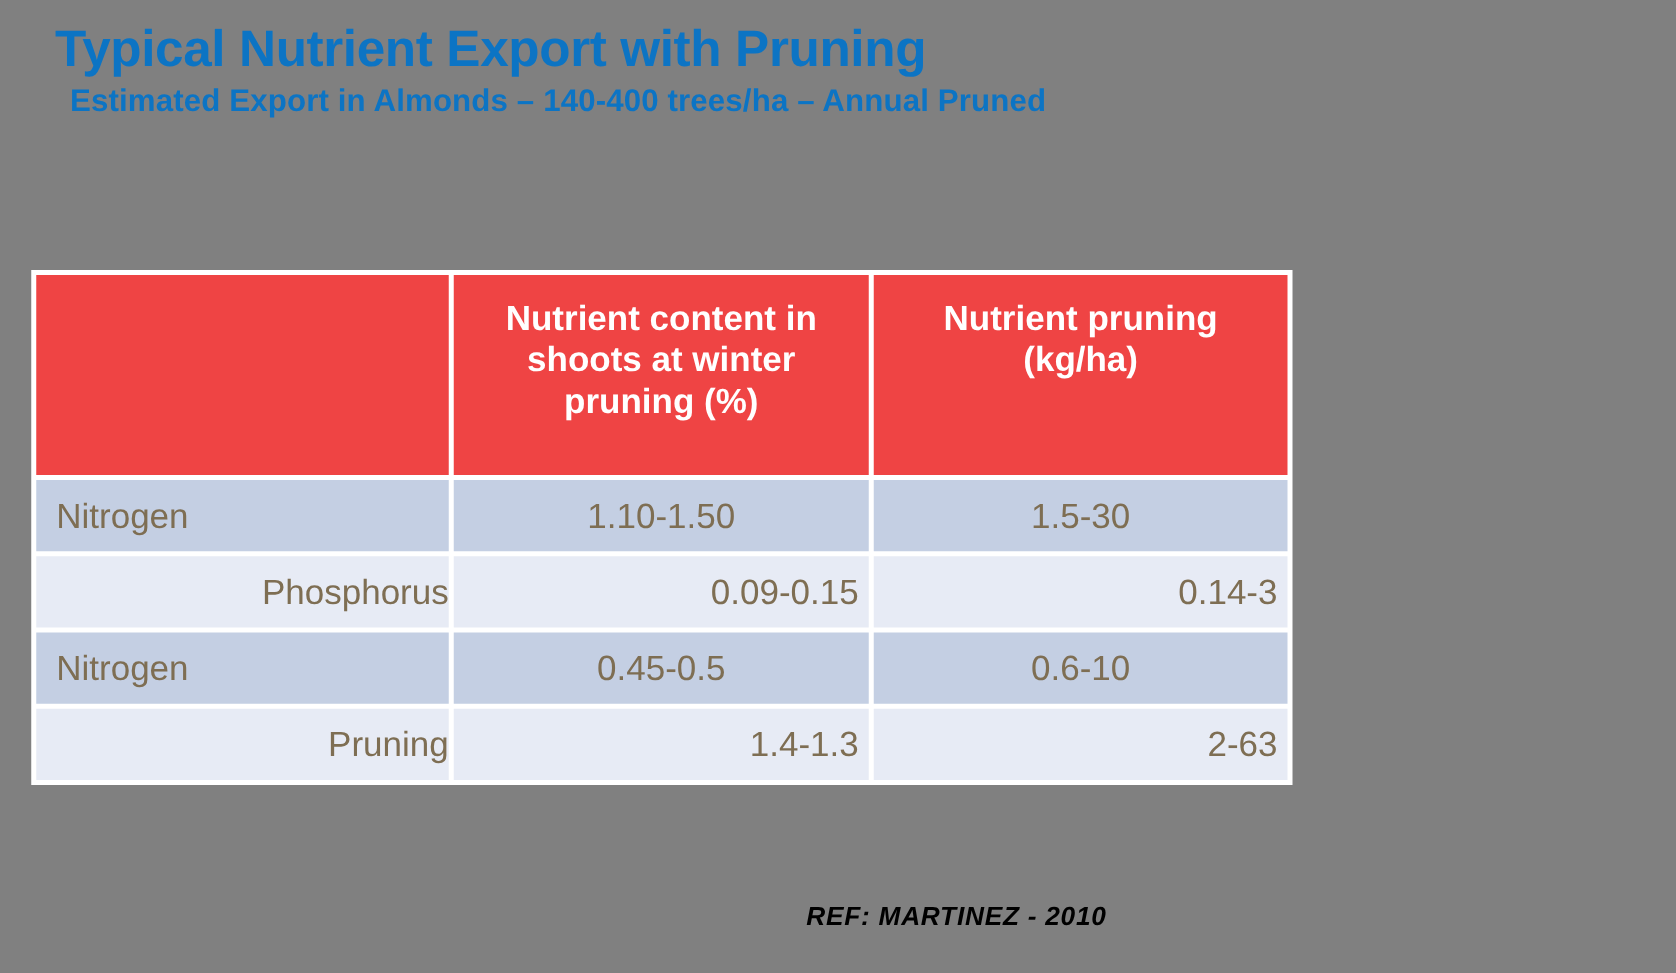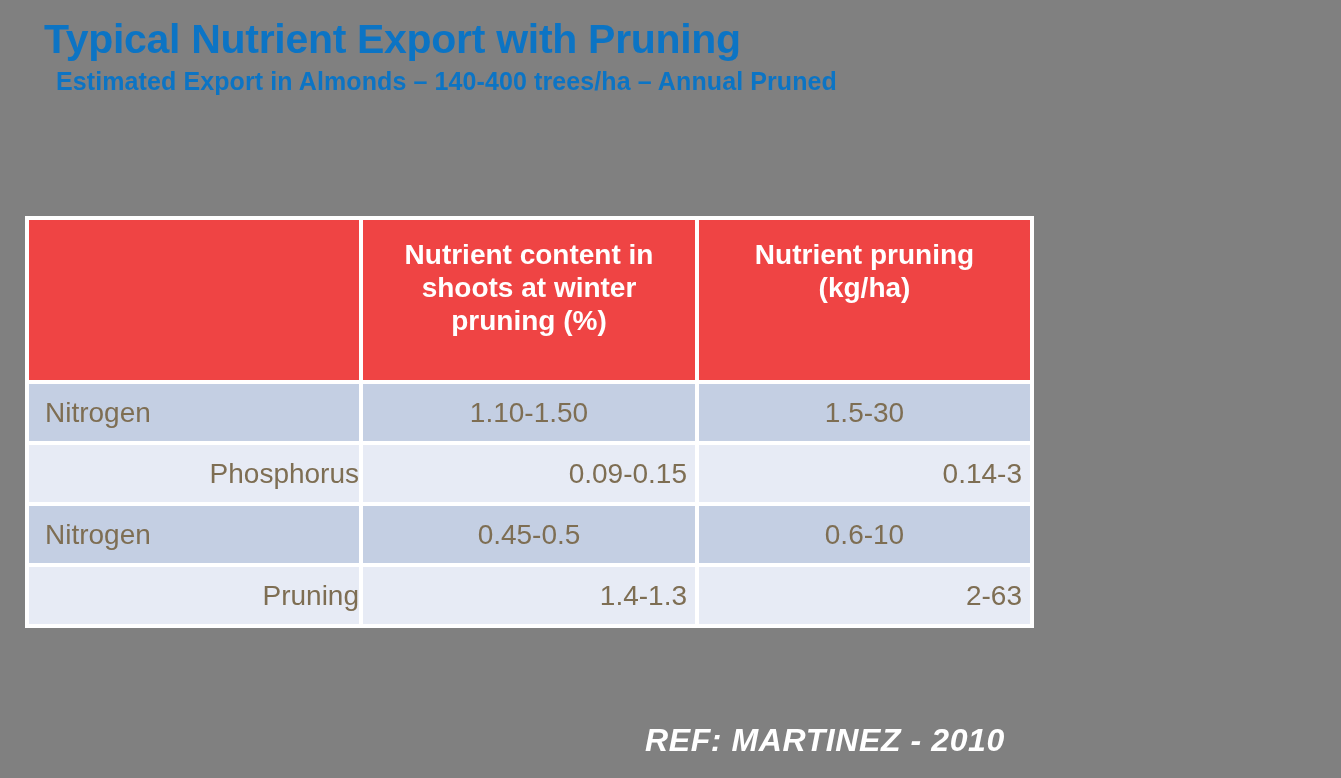--- a/index.html
+++ b/index.html
@@ -102,24 +102,24 @@
     padding: 0 8px;
   }
   tbody tr.band-dark td { background: #C4CFE3; }
   tbody tr.band-light td { background: #E7EBF5; text-align: right; }
 
   
   .reference {
     position: absolute;
     left: 645px;
     top: 722px;
-    font-size: 32px;
+    font-size: 21px;
     font-weight: bold;
     font-style: italic;
-    color: #ffffff;
+    color: #000000;
     letter-spacing: 0.6px;
     white-space: nowrap;
   }
 </style>
 </head>
 <body>
 
 <div id="slide">
 
   <div class="title-block">

